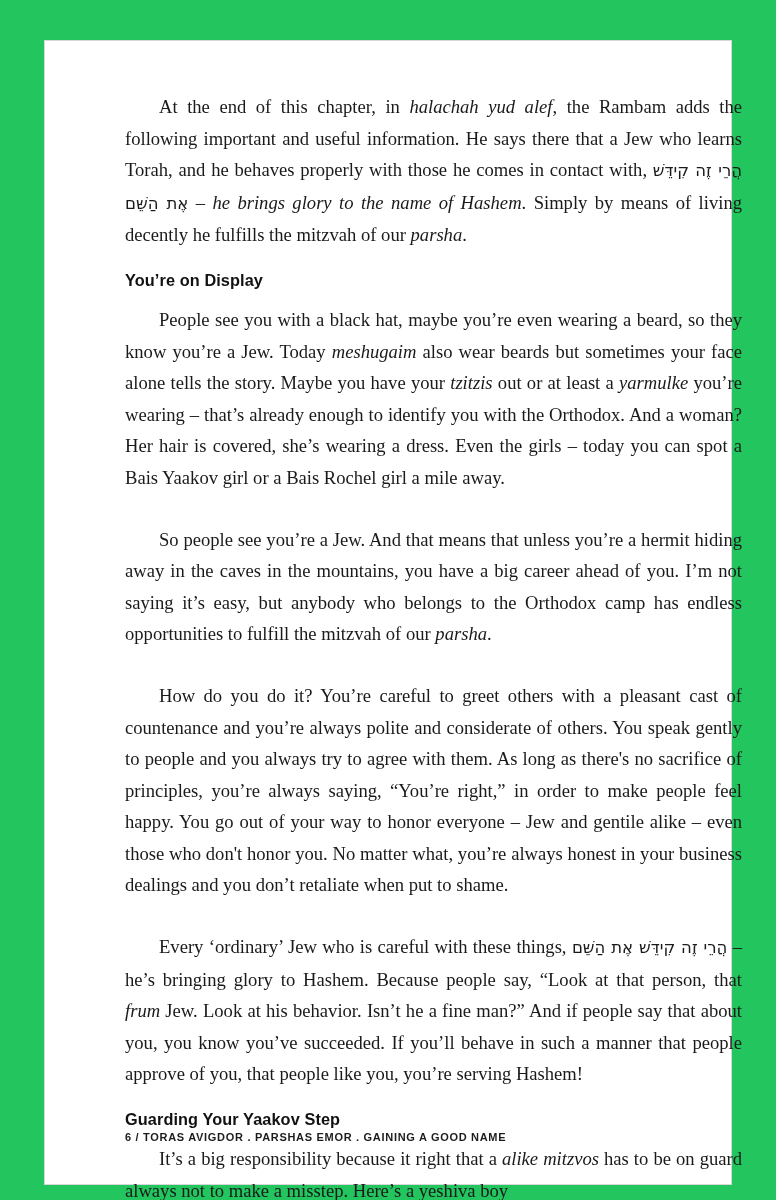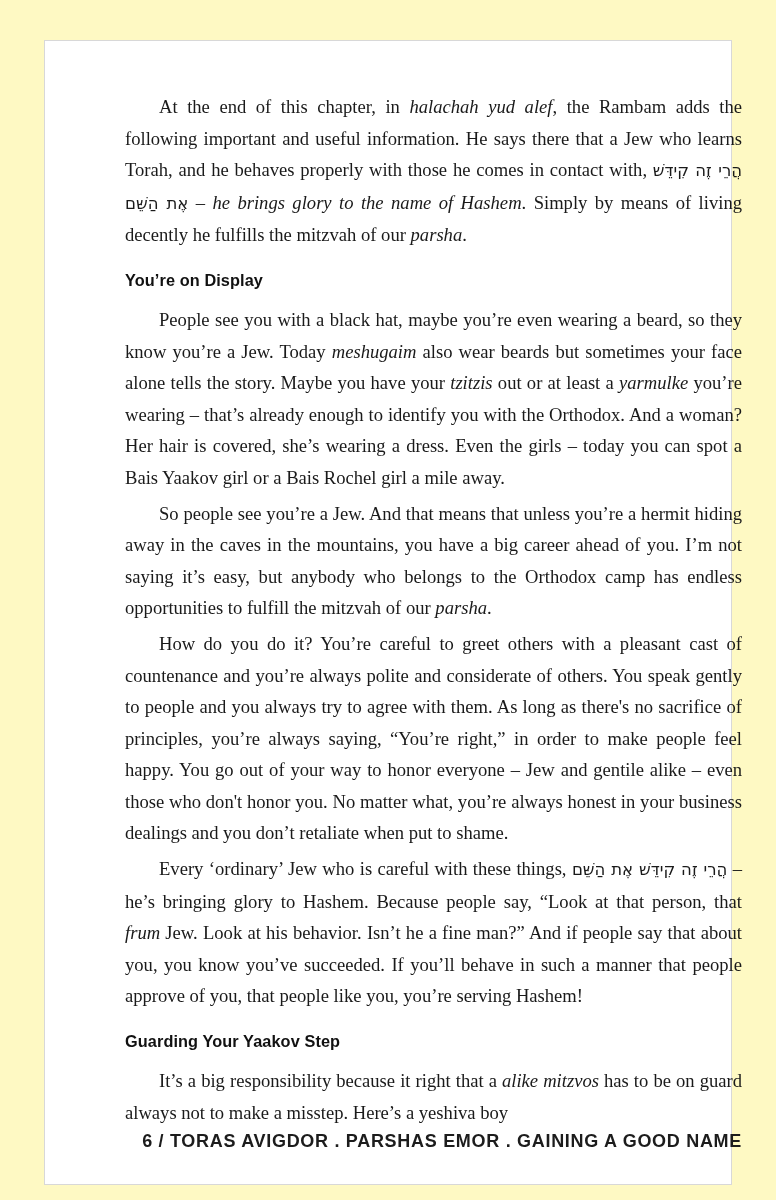--- a/index.html
+++ b/index.html
@@ -10,21 +10,21 @@
   body {
     width: 776px;
     height: 1200px;
     font-family: "Liberation Serif", serif;
     color: #1a1a1a;
   }
   .page-canvas {
     position: relative;
     width: 776px;
     height: 1200px;
-    background: #fef9c3;
+    background: #22c55e;
     overflow: hidden;
   }
   .page-sheet {
     position: absolute;
     left: 44px;
     top: 40px;
     width: 688px;
     height: 1145px;
     background: #ffffff;
     border: 1px solid #d8d8d8;
@@ -39,21 +39,21 @@
   p.body-par {
     margin: 0 0 0 0;
     text-align: justify;
     text-justify: inter-word;
     font-size: 18.6px;
     line-height: 31.6px;
     text-indent: 34px;
     hyphens: none;
   }
   p.body-par + p.body-par {
-    margin-top: 4px;
+    margin-top: 30px;
   }
   .it { font-style: italic; }
   .heb {
     font-family: "DejaVu Sans", sans-serif;
     font-size: 16.5px;
     direction: rtl;
     unicode-bidi: embed;
   }
   h2.sub-head {
     font-family: "Liberation Sans", sans-serif;
@@ -62,24 +62,24 @@
     text-align: left;
     margin: 20px 0 14px 0;
     letter-spacing: 0.1px;
     color: #111;
   }
   .footer-line {
     position: absolute;
     left: 0;
     top: 1040px;
     width: 617px;
-    text-align: right;
+    text-align: left;
     font-family: "Liberation Sans", sans-serif;
     font-weight: bold;
-    font-size: 18px;
+    font-size: 11px;
     letter-spacing: 0.7px;
     color: #1c1c1c;
   }
 </style>
 </head>
 <body>
 
 <div class="page-canvas">
   <div class="page-sheet">
     <div class="page-inner">

